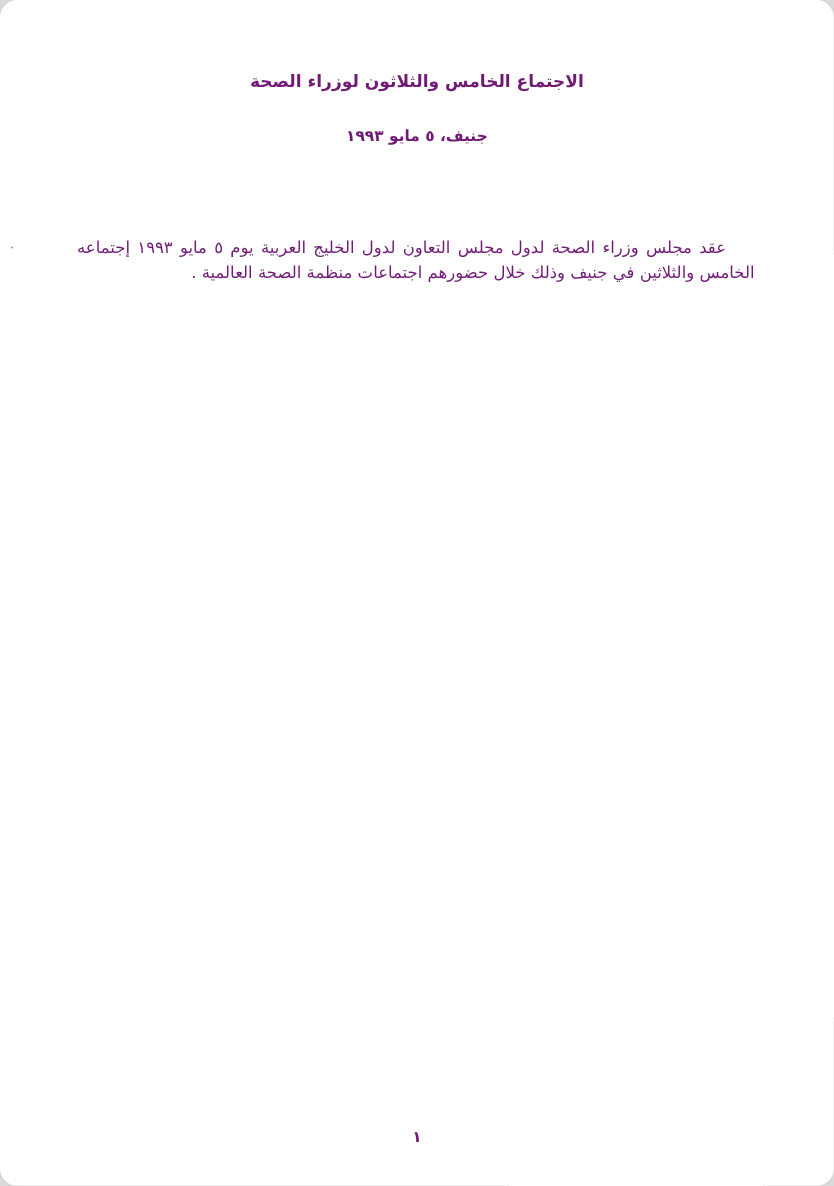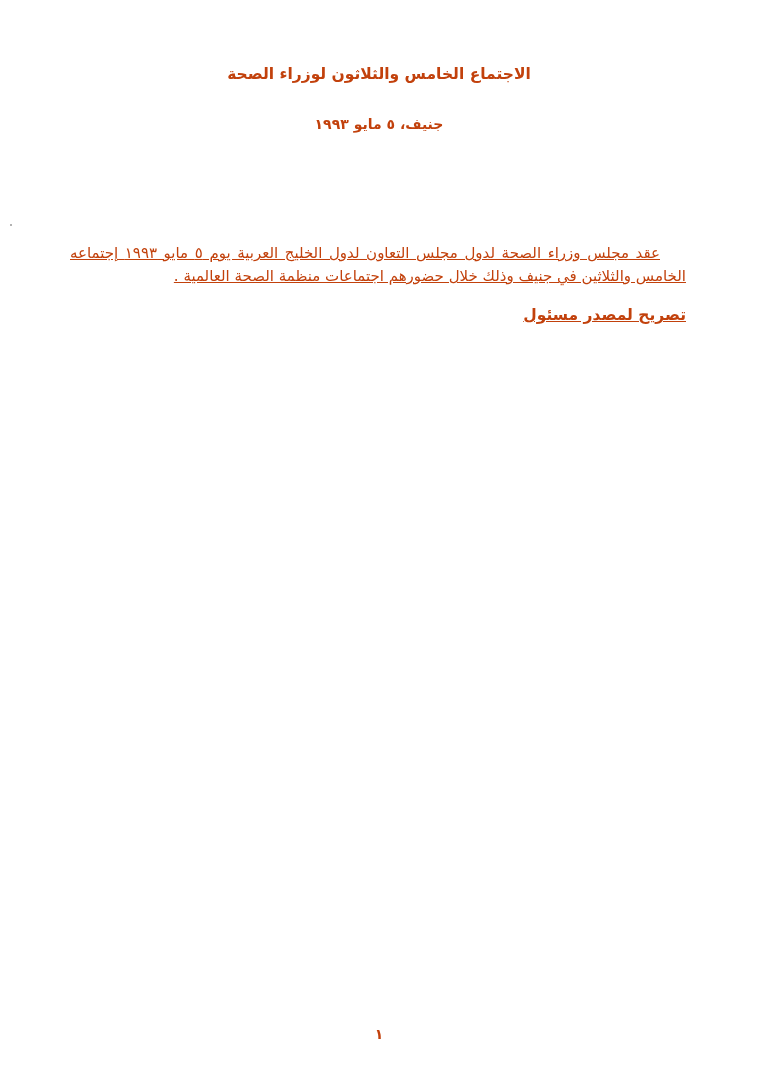--- a/index.html
+++ b/index.html
@@ -6,49 +6,49 @@
     margin: 0;
     padding: 0;
     background: #d9d9d9;
   }
   .page {
     position: relative;
     width: 758px;
     height: 1078px;
     margin: 0 auto;
     background: #ffffff;
-    color: #c2410c;
+    color: #701a75;
     direction: rtl;
     font-family: "DejaVu Sans", sans-serif;
     overflow: hidden;
     box-sizing: border-box;
+    border-radius: 16px;
   }
   .doc-header {
     padding-top: 64px;
     text-align: center;
   }
   .doc-title {
     font-size: 15.5px;
     font-weight: bold;
     line-height: 1.3;
     margin: 0 0 21px 0;
     letter-spacing: 0.2px;
   }
   .doc-date {
     font-size: 14px;
     font-weight: bold;
     margin: 32px 0 0 0;
   }
   .doc-body {
-    margin-top: 110px;
+    margin-top: 82px;
     padding: 0 72px 0 70px;
     font-size: 15px;
     line-height: 23px;
     text-align: justify;
-    text-decoration: underline;
   }
   .para {
     margin: 0 0 0 0;
   }
   .para.indent {
     text-indent: 26px;
   }
   .para.intro {
     margin-bottom: 14px;
   }
@@ -92,21 +92,20 @@
     <h1 class="doc-title">الاجتماع الخامس والثلاثون لوزراء الصحة</h1>
     <p class="doc-date">جنيف، ٥ مايو ١٩٩٣</p>
   </header>
 
   <span class="scan-dot"></span>
 
   <main class="doc-body">
 
     <p class="para intro indent">عقد مجلس وزراء الصحة لدول مجلس التعاون لدول الخليج العربية يوم ٥ مايو ١٩٩٣ إجتماعه الخامس والثلاثين في جنيف وذلك خلال حضورهم اجتماعات منظمة الصحة العالمية .</p>
 
-    <h2 class="section-heading">تصريح لمصدر مسئول</h2>
 
 
 
 
   </main>
 
   <footer class="page-footer">
     <span>١</span>
   </footer>
 

